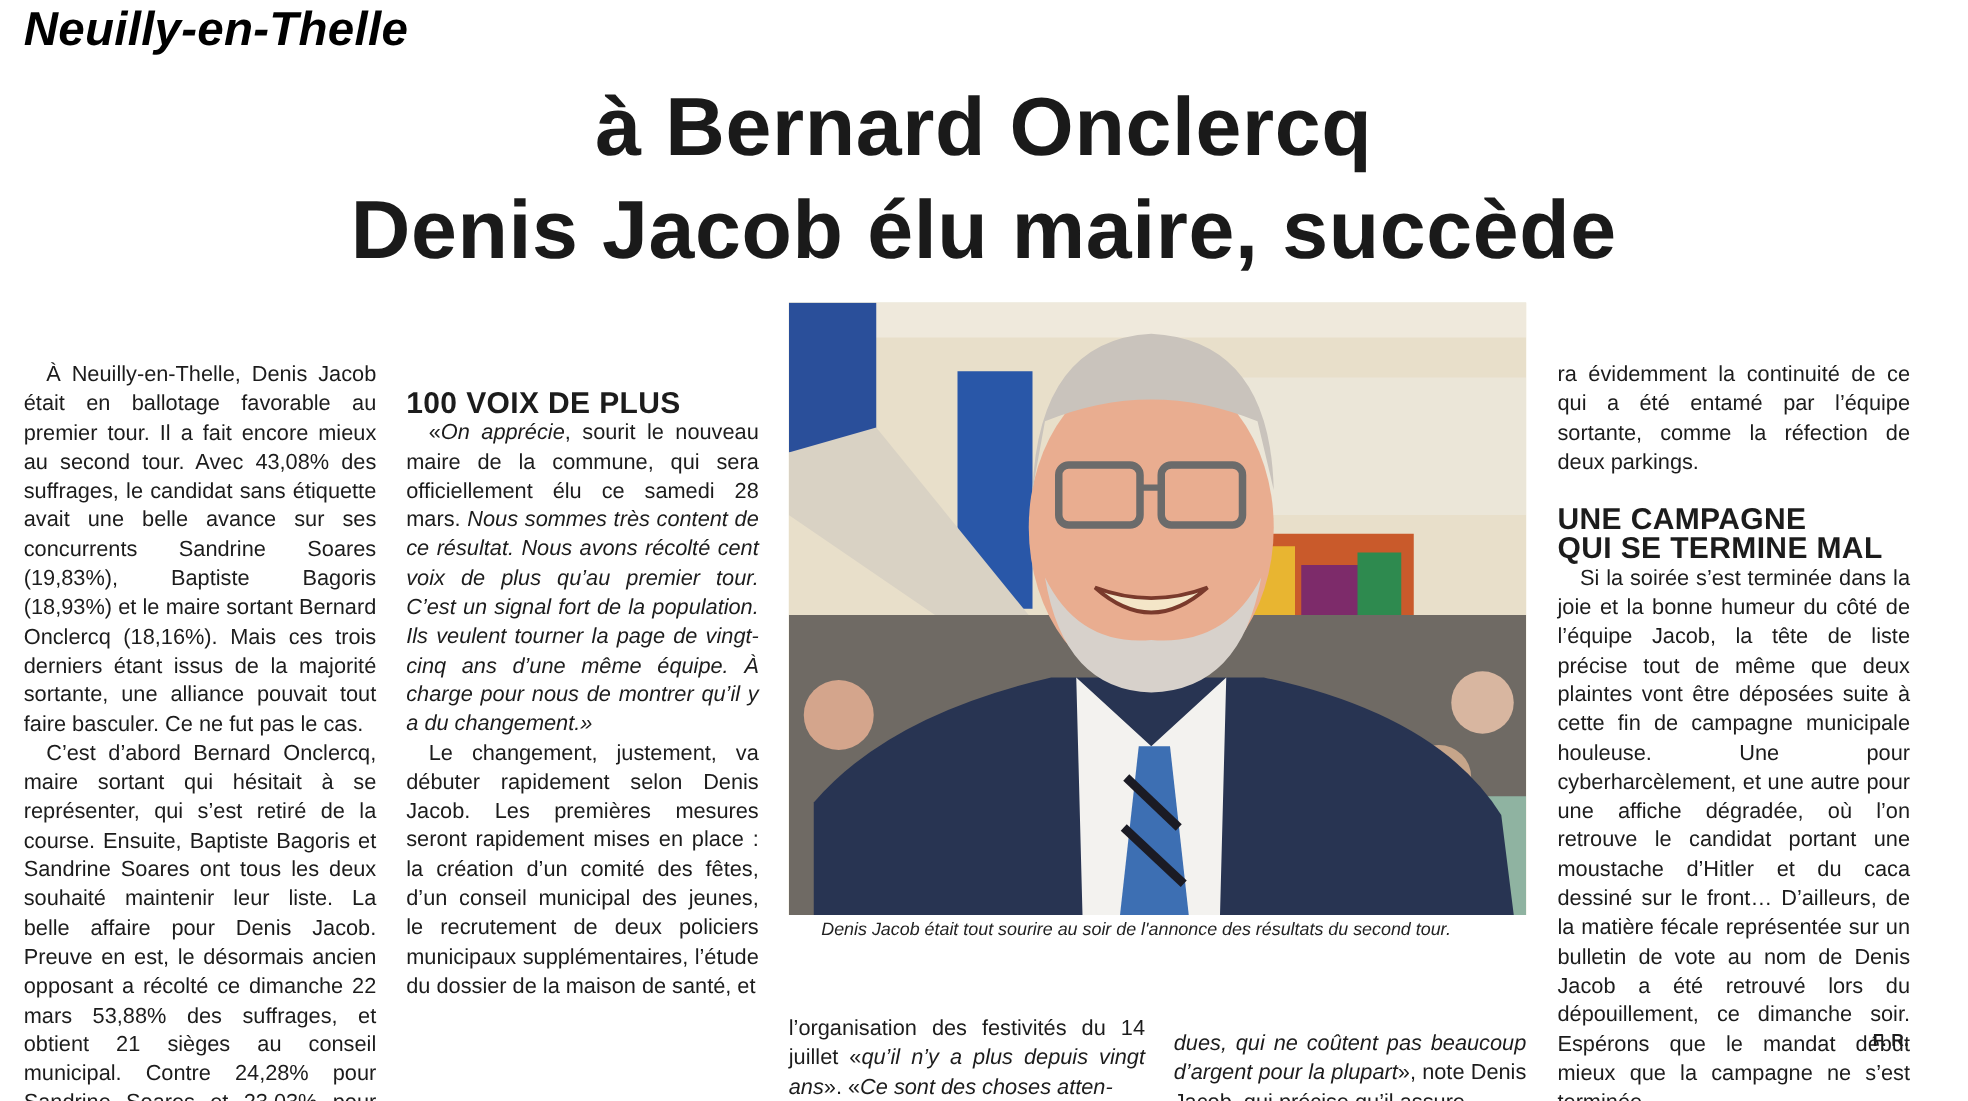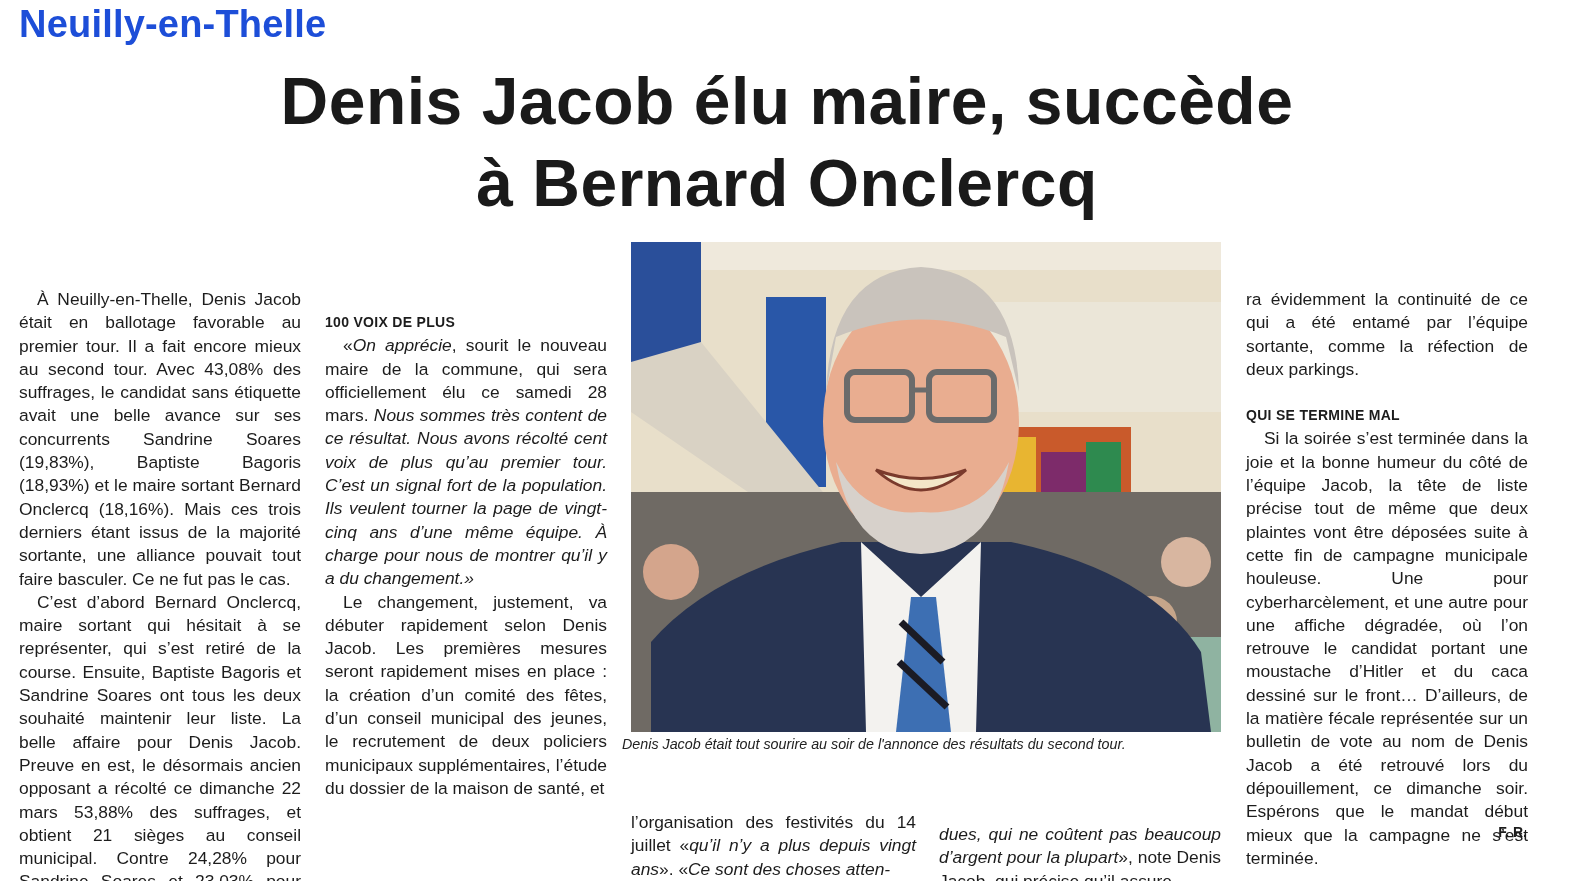--- a/index.html
+++ b/index.html
@@ -1,40 +1,40 @@
 <!DOCTYPE html>
 <html><head>
 <meta charset="utf-8">
 <style>
   html, body { margin: 0; padding: 0; background: #ffffff; }
   body { width: 1574px; height: 881px; position: relative; overflow: hidden; font-family: "Liberation Sans", sans-serif; color: #1c1c1c; }
-  .kicker { position: absolute; left: 19px; top: 3px; font-size: 38px; font-weight: bold; color: #1d4ed8; letter-spacing: 0.2px; }
+  .kicker { position: absolute; left: 19px; top: 3px; font-size: 38px; font-weight: bold; color: #000000; letter-spacing: 0.2px; font-style: italic; }
   .headline { position: absolute; left: 0; top: 60px; width: 1574px; text-align: center; font-size: 66px; font-weight: bold; line-height: 82px; color: #1a1a1a; letter-spacing: 0.5px; }
   .col { position: absolute; font-size: 17.4px; line-height: 23.3px; text-align: justify; text-align-last: auto; margin-top: 48px; }
   .col p { margin: 0; }
   .col .ind { text-indent: 18px; }
-  .col .sub { font-weight: bold; font-size: 14px; line-height: 23.3px; margin-top: 23px; text-align: left; letter-spacing: 0.3px; }
+  .col .sub { font-weight: bold; font-size: 24px; line-height: 23.3px; margin-top: 23px; text-align: left; letter-spacing: 0.3px; }
   .col i { }
   #c1 { left: 19px; top: 240px; width: 282px; }
   #c2 { left: 325px; top: 240px; width: 282px; }
   #c3a { left: 631px; top: 763px; width: 285px; }
   #c3b { left: 939px; top: 775px; width: 282px; }
   #c4 { left: 1246px; top: 240px; width: 282px; }
   .sig { position: absolute; right: 47px; top: 824px; font-weight: bold; font-size: 14px; }
   .photo { position: absolute; left: 631px; top: 242px; width: 590px; height: 490px; overflow: hidden; background: #e9e1cf; }
-  .caption { position: absolute; left: 622px; top: 736px; width: 590px; font-size: 14.3px; font-style: italic; color: #222; }
+  .caption { position: absolute; left: 657px; top: 736px; width: 590px; font-size: 14.3px; font-style: italic; color: #222; }
 </style>
 </head>
 <body>
 
 <div class="kicker">Neuilly-en-Thelle</div>
 
 <div class="headline">
+  <div>à Bernard Onclercq</div>
   <div>Denis Jacob élu maire, succède</div>
-  <div>à Bernard Onclercq</div>
 </div>
 
 <div id="c1" class="col">
   <p class="ind">À Neuilly-en-Thelle, Denis Jacob était en ballotage favorable au premier tour. Il a fait encore mieux au second tour. Avec 43,08% des suffrages, le candidat sans étiquette avait une belle avance sur ses concurrents Sandrine Soares (19,83%), Baptiste Bagoris (18,93%) et le maire sortant Bernard Onclercq (18,16%). Mais ces trois derniers étant issus de la majorité sortante, une alliance pouvait tout faire basculer. Ce ne fut pas le cas.</p>
   <p class="ind">C’est d’abord Bernard Onclercq, maire sortant qui hésitait à se représenter, qui s’est retiré de la course. Ensuite, Baptiste Bagoris et Sandrine Soares ont tous les deux souhaité maintenir leur liste. La belle affaire pour Denis Jacob. Preuve en est, le désormais ancien opposant a récolté ce dimanche 22 mars 53,88% des suffrages, et obtient 21 sièges au conseil municipal. Contre 24,28% pour Sandrine Soares et 23,03% pour Baptiste Bagoris, qui</p>
 </div>
 
 <div id="c2" class="col">
   <div class="sub">
     <div>100 VOIX DE PLUS</div>
@@ -80,18 +80,19 @@
   <p><span>l’organisation des festivités du 14 juillet «</span><i>qu’il n’y a plus depuis vingt ans</i><span>». «</span><i>Ce sont des choses atten-</i></p>
 </div>
 
 <div id="c3b" class="col">
   <p><i>dues, qui ne coûtent pas beaucoup d’argent pour la plupart</i><span>», note Denis Jacob, qui précise qu’il assure-</span></p>
 </div>
 
 <div id="c4" class="col">
   <p>ra évidemment la continuité de ce qui a été entamé par l’équipe sortante, comme la réfection de deux parkings.</p>
   <div class="sub">
+    <div>UNE CAMPAGNE</div>
     <div>QUI SE TERMINE MAL</div>
   </div>
   <p class="ind">Si la soirée s’est terminée dans la joie et la bonne humeur du côté de l’équipe Jacob, la tête de liste précise tout de même que deux plaintes vont être déposées suite à cette fin de campagne municipale houleuse. Une pour cyberharcèlement, et une autre pour une affiche dégradée, où l’on retrouve le candidat portant une moustache d’Hitler et du caca dessiné sur le front… D’ailleurs, de la matière fécale représentée sur un bulletin de vote au nom de Denis Jacob a été retrouvé lors du dépouillement, ce dimanche soir. Espérons que le mandat début mieux que la campagne ne s’est terminée.</p>
 </div>
 
 <div class="sig">F. R.</div>
 
 </body></html>

